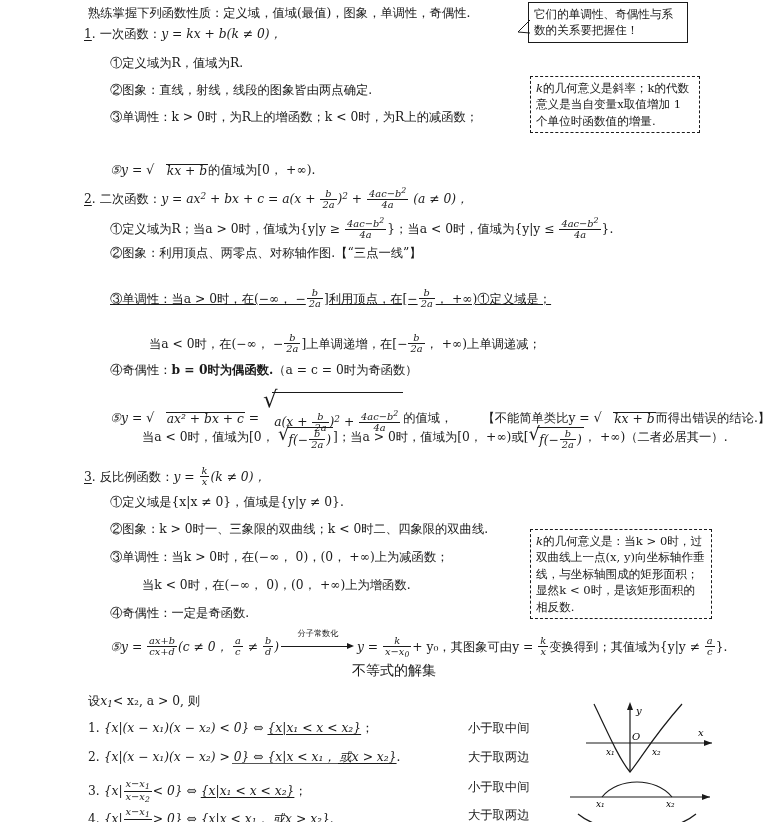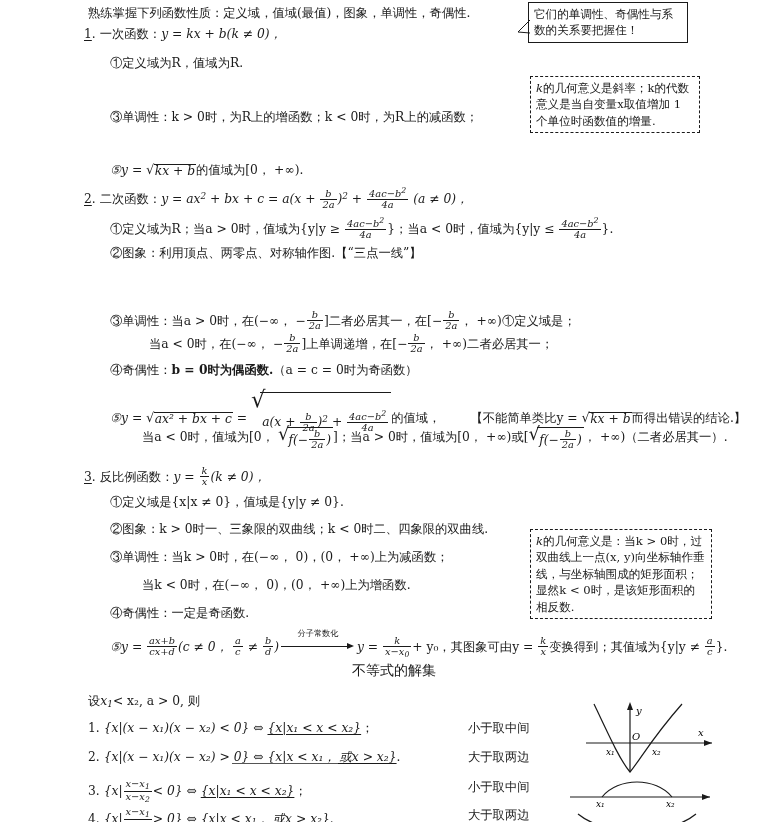--- a/index.html
+++ b/index.html
@@ -28,21 +28,21 @@
   .frac .de{display:block;border-top:1px solid #1a1a1a;padding:0 2px;}
   .sup{font-size:0.72em;vertical-align:0.5em;}
   .sub{font-size:0.72em;vertical-align:-0.28em;}
 
   
   .rad{display:inline-block;position:relative;padding-left:0.62em;vertical-align:-0.05em;}
   .rad::before{
     content:"\221A";position:absolute;left:0;top:-0.07em;
     font-size:1.06em;
   }
-  .rad > .rc{display:inline-block;border-top:1px solid #1a1a1a;padding:0 1px 0 1px;}
+  .rad > .rc{display:inline-block;border-top:1px solid #1a1a1a;padding:0 1px 0 1px;margin-left:12px;}
   .radbig{display:inline-block;position:relative;padding-left:0.75em;vertical-align:-0.30em;}
   .radbig::before{content:"\221A";position:absolute;left:0;top:-0.10em;font-size:1.85em;line-height:0.82;}
   .radbig > .rc{display:inline-block;border-top:1px solid #1a1a1a;padding:17px 2px 0 2px;}
   .radmid{display:inline-block;position:relative;padding-left:0.70em;vertical-align:-0.22em;}
   .radmid::before{content:"\221A";position:absolute;left:0;top:-0.06em;font-size:1.45em;line-height:0.86;}
   .radmid > .rc{display:inline-block;border-top:1px solid #1a1a1a;padding:1px 2px 0 2px;}
 
   
   .arrw{display:inline-block;position:relative;width:74px;height:1em;vertical-align:-0.1em;margin:0 2px;}
   .arrw .lbl{position:absolute;top:-11px;left:50%;transform:translateX(-50%);font-size:8.2px;white-space:nowrap;}
@@ -73,44 +73,45 @@
   </div>
   <svg class="tail" style="left:516px;top:18px;" width="16" height="18">
     <polyline points="14,2 2,14 14,15" fill="none" stroke="#1a1a1a" stroke-width="1"></polyline>
   </svg>
 
   <div class="ln" style="left:84px;top:28px;">
     <span class="numlab">1</span><span>.&nbsp;</span><span class="cn">一次函数：</span><span class="it">y = kx + b(k ≠ 0)，</span>
   </div>
 
   <div class="ln cn" style="left:110px;top:57px;">①定义域为R，值域为R.</div>
+  <div class="ln cn" style="left:110px;top:84px;">②图象：直线，射线，线段的图象皆由两点确定.</div>
   <div class="ln cn" style="left:110px;top:111px;">③单调性：k &gt; 0时，为R上的增函数；k &lt; 0时，为R上的减函数；</div>
   <div class="ln" style="left:110px;top:164px;">
     <span class="it">⑤y = </span><span class="rad"><span class="rc it">kx + b</span></span><span class="cn">的值域为[0， +∞).</span>
   </div>
 
   <div class="callout dashed" style="left:530px;top:76px;width:158px;">
     <span class="it">k</span><span class="cn">的几何意义是斜率；k的代数意义是当自变量x取值增加 1 个单位时函数值的增量.</span>
   </div>
 
   <div class="ln" style="left:84px;top:187px;">
     <span class="numlab">2</span><span>.&nbsp;</span><span class="cn">二次函数：</span><span class="it">y = ax<span class="sup">2</span> + bx + c = a(x + <span class="frac"><span class="nu">b</span><span class="de">2a</span></span>)<span class="sup">2</span> + <span class="frac"><span class="nu">4ac−b<span style="font-size:.8em;vertical-align:.45em;">2</span></span><span class="de">4a</span></span> (a ≠ 0)，</span>
   </div>
 
   <div class="ln" style="left:110px;top:217px;">
     <span class="cn">①定义域为R；当a &gt; 0时，值域为{y|y ≥ </span><span class="frac it"><span class="nu">4ac−b<span style="font-size:.8em;vertical-align:.45em;">2</span></span><span class="de">4a</span></span><span class="cn">}；当a &lt; 0时，值域为{y|y ≤ </span><span class="frac it"><span class="nu">4ac−b<span style="font-size:.8em;vertical-align:.45em;">2</span></span><span class="de">4a</span></span><span class="cn">}.</span>
   </div>
 
   <div class="ln cn" style="left:110px;top:247px;">②图象：利用顶点、两零点、对称轴作图.【“三点一线”】</div>
 
-  <div class="ln" style="left:110px;top:310px;">
-    <span class="cn">③单调性：当a &gt; 0时，在(−∞， −</span><span class="frac it"><span class="nu">b</span><span class="de">2a</span></span><span class="cn">]二者必居其一，在[−</span><span class="frac it"><span class="nu">b</span><span class="de">2a</span></span><span class="cn">， +∞)①定义域是；</span>
+  <div class="ln" style="left:110px;top:288px;text-decoration:underline;">
+    <span class="cn">③单调性：当a &gt; 0时，在(−∞， −</span><span class="frac it"><span class="nu">b</span><span class="de">2a</span></span><span class="cn">]利用顶点，在[−</span><span class="frac it"><span class="nu">b</span><span class="de">2a</span></span><span class="cn">， +∞)①定义域是；</span>
   </div>
   <div class="ln" style="left:149px;top:333px;">
-    <span class="cn">当a &lt; 0时，在(−∞， −</span><span class="frac it"><span class="nu">b</span><span class="de">2a</span></span><span class="cn">]上单调递增，在[−</span><span class="frac it"><span class="nu">b</span><span class="de">2a</span></span><span class="cn">， +∞)二者必居其一；</span>
+    <span class="cn">当a &lt; 0时，在(−∞， −</span><span class="frac it"><span class="nu">b</span><span class="de">2a</span></span><span class="cn">]上单调递增，在[−</span><span class="frac it"><span class="nu">b</span><span class="de">2a</span></span><span class="cn">， +∞)上单调递减；</span>
   </div>
 
   <div class="ln" style="left:110px;top:364px;">
     <span class="cn">④奇偶性：</span><span class="cn bd">b = 0时为偶函数.</span><span class="cn">（a = c = 0时为奇函数）</span>
   </div>
 
   <div class="ln" style="left:110px;top:392px;">
     <span class="it">⑤y = </span><span class="rad"><span class="rc it">ax² + bx + c</span></span><span> = </span><span class="radbig"><span class="rc it">a(x + <span class="frac"><span class="nu">b</span><span class="de">2a</span></span>)<span class="sup">2</span> + <span class="frac"><span class="nu">4ac−b<span style="font-size:.8em;vertical-align:.45em;">2</span></span><span class="de">4a</span></span></span></span><span class="cn">的值域，</span>
     <span style="display:inline-block;width:26px;"></span><span class="cn">【不能简单类比y = </span><span class="rad"><span class="rc it">kx + b</span></span><span class="cn">而得出错误的结论.】</span>
   </div>

